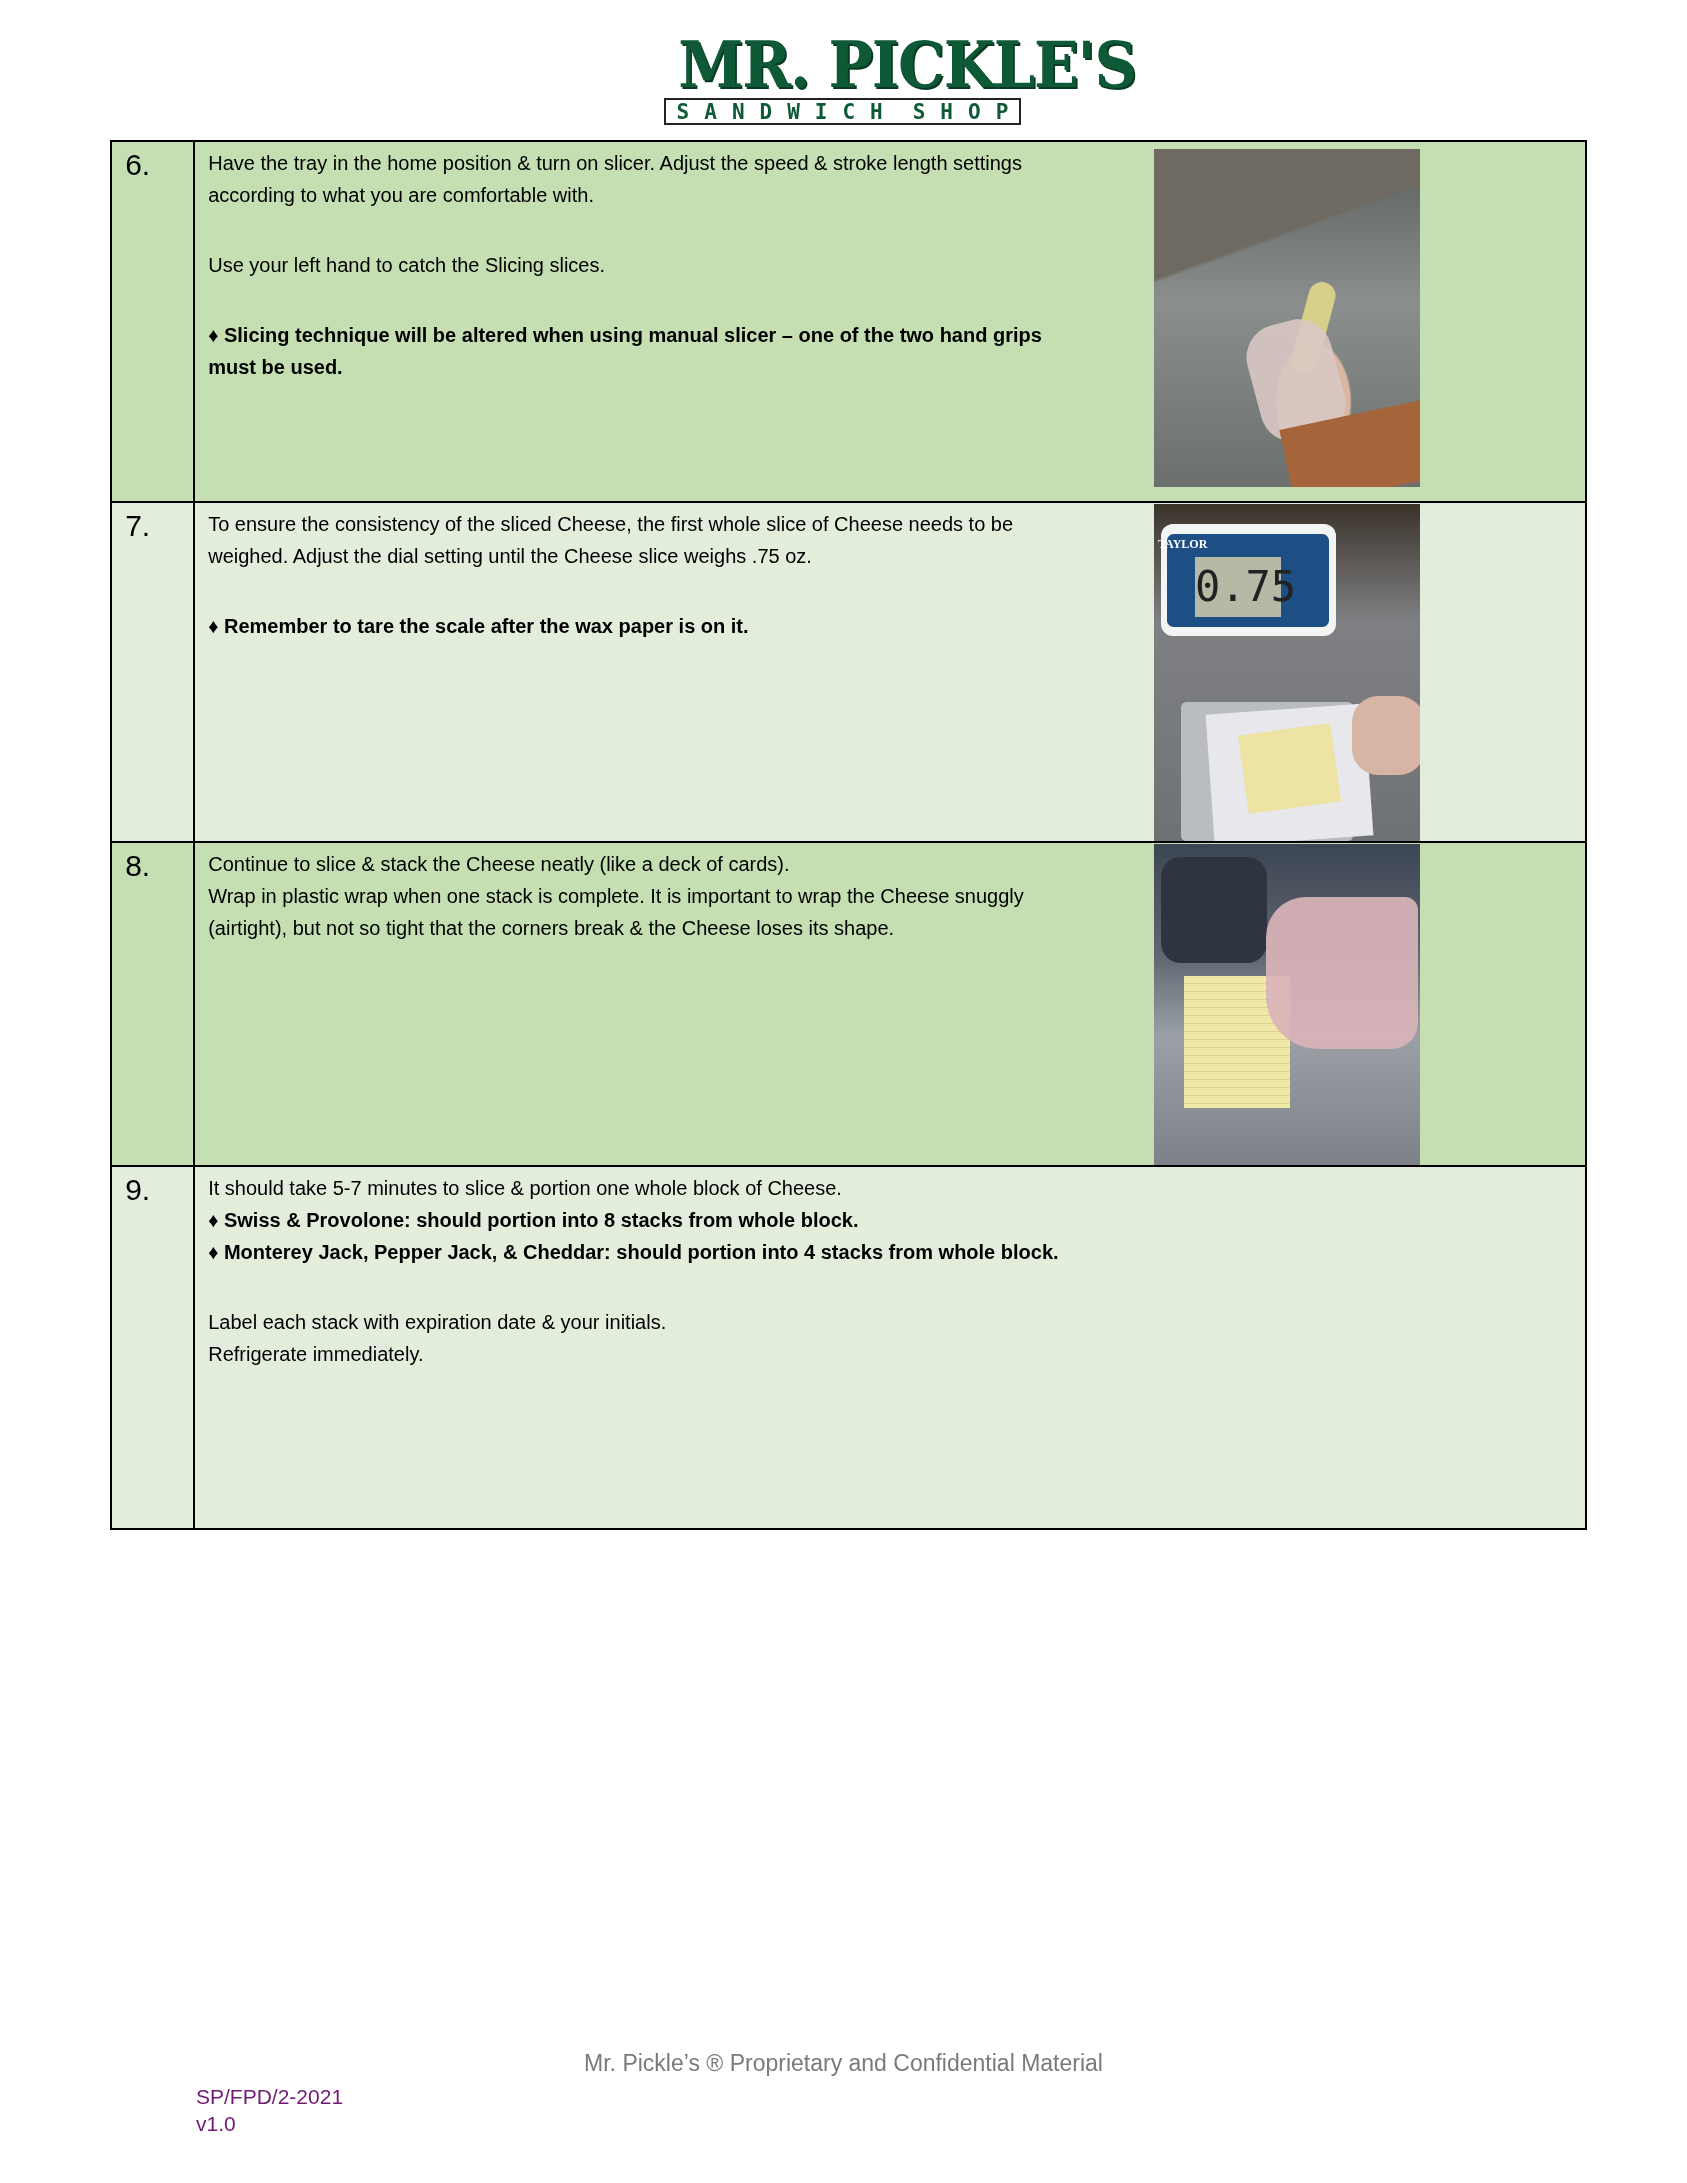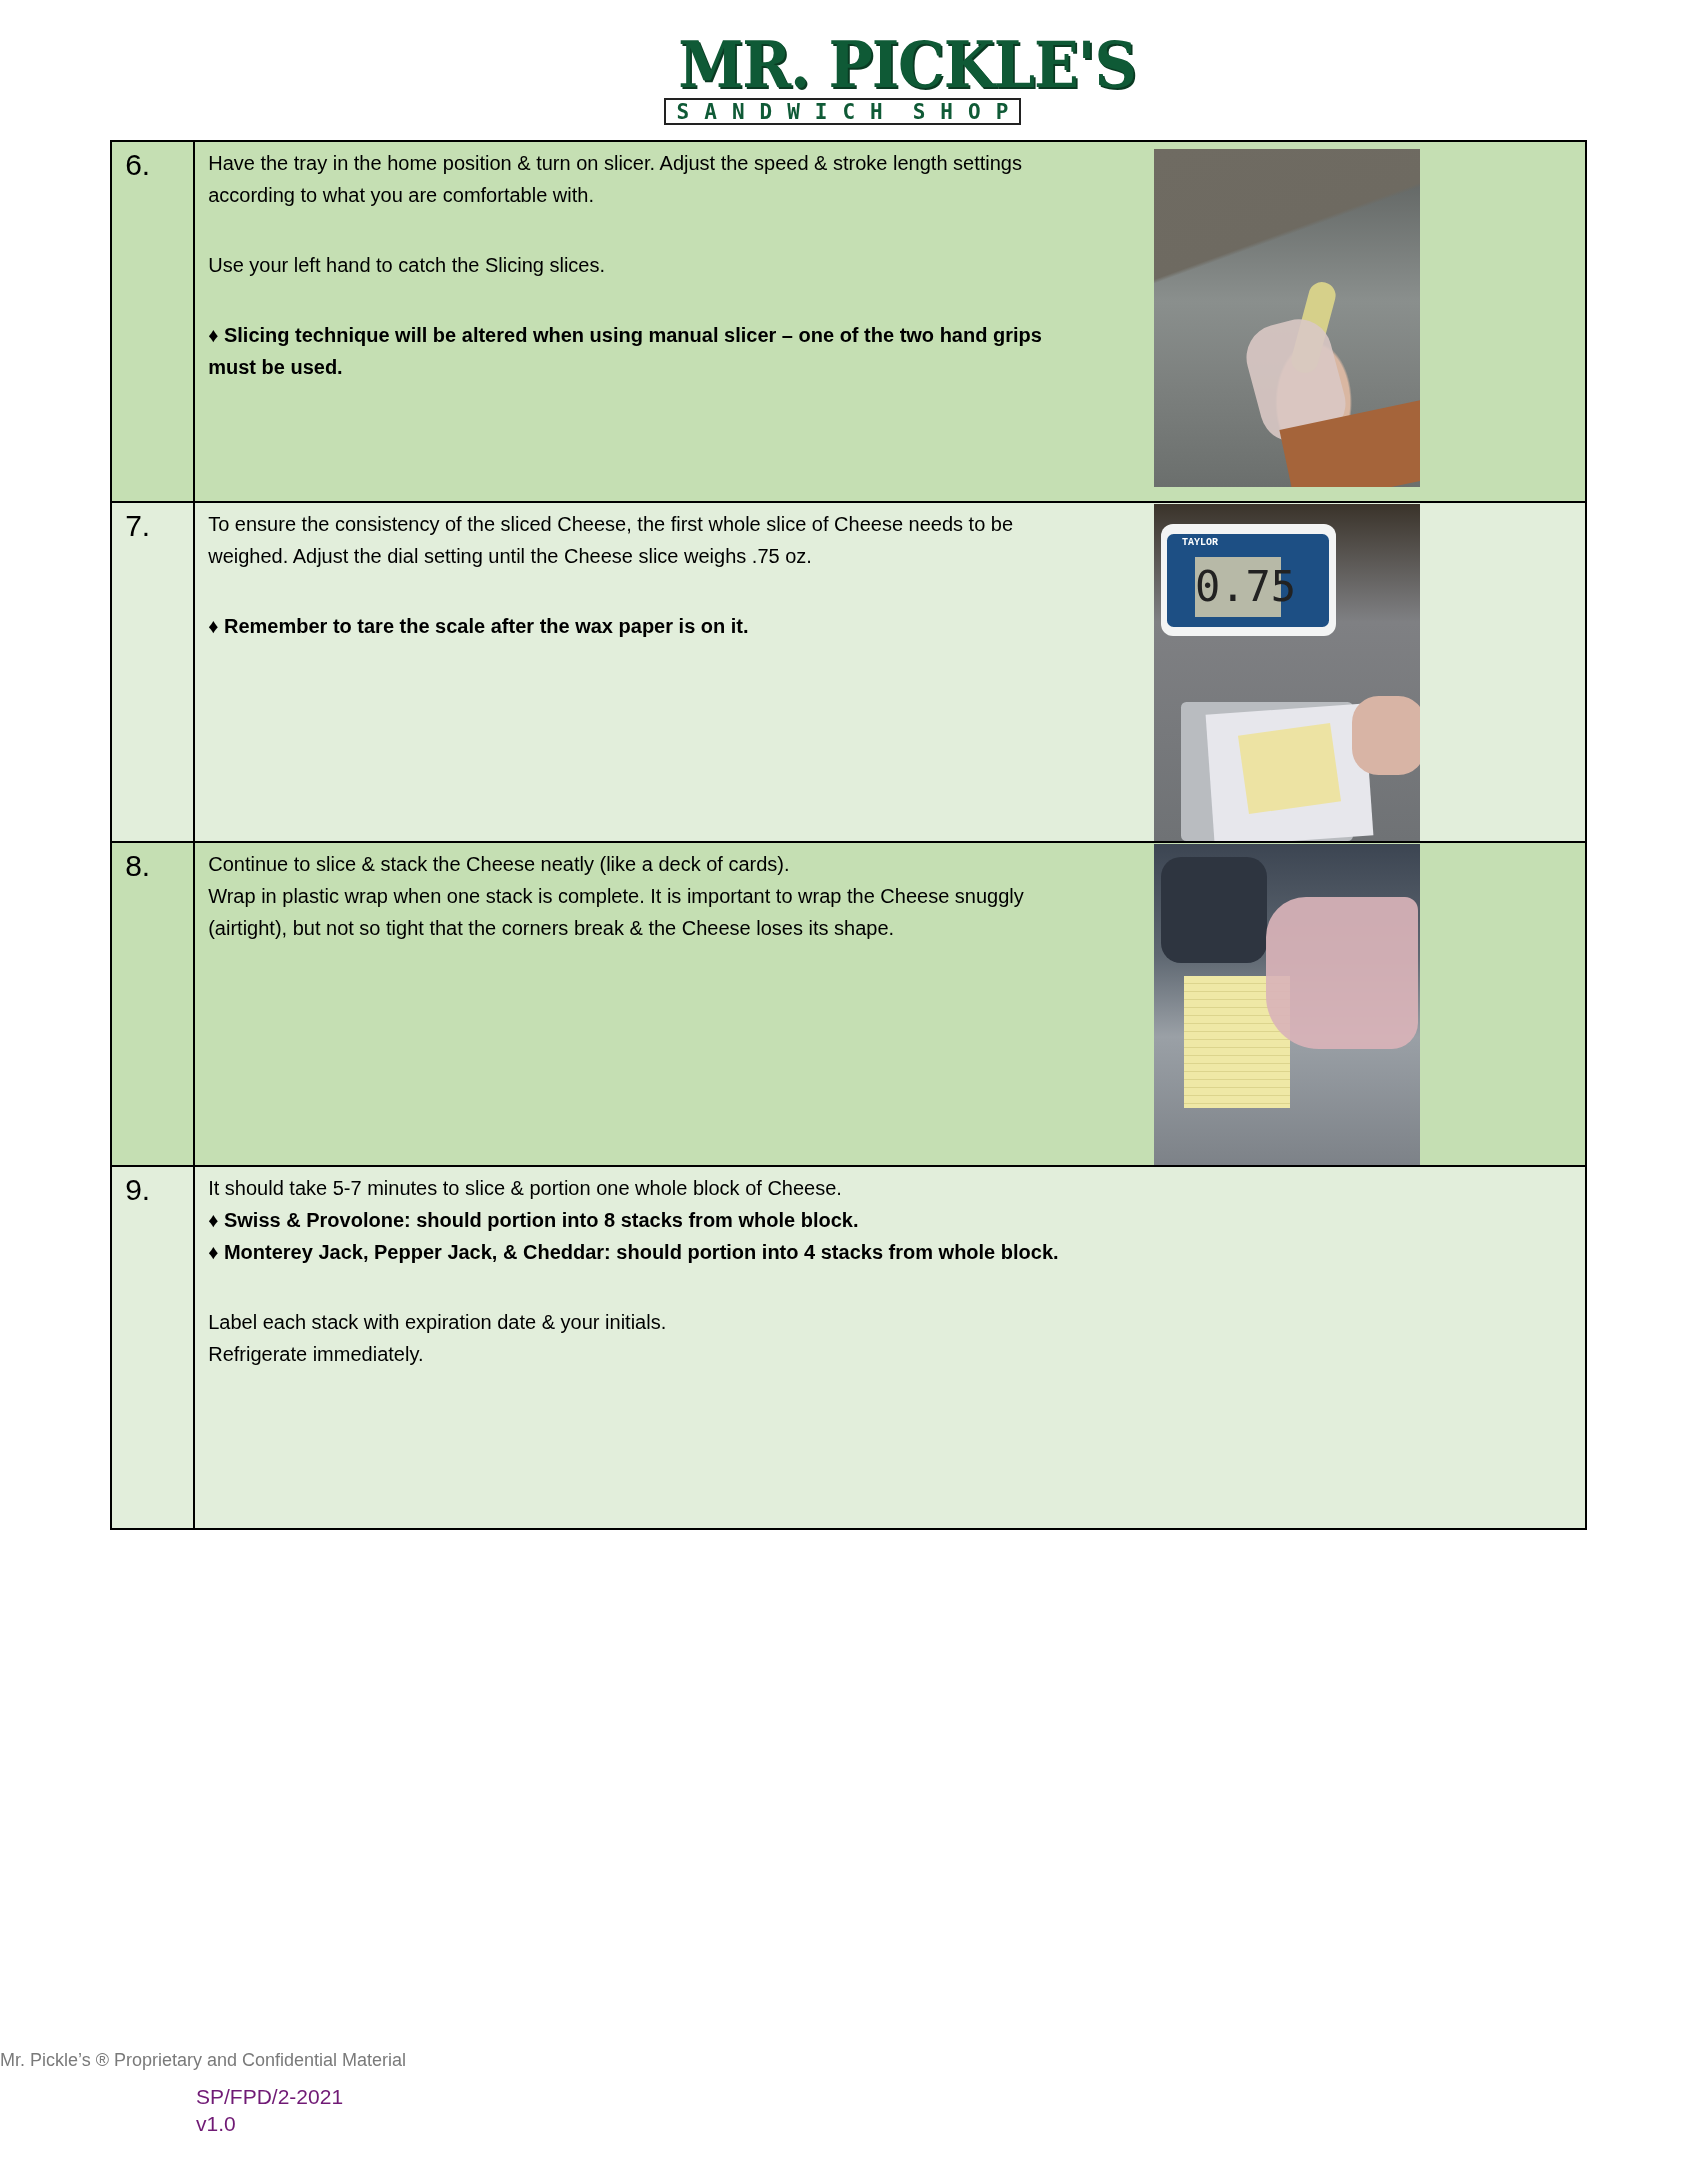--- a/index.html
+++ b/index.html
@@ -30,32 +30,32 @@
       radial-gradient(ellipse at 60% 75%, #d9b7a2 0 16%, transparent 17%),
       linear-gradient(180deg, #5a5e5c 0%, #8a8f8d 45%, #7c807e 70%, #6b6f6d 100%); }
   .ph1 .arm { position:absolute; left:132px; top:265px; width:146px; height:79px; background:#a5643a; transform:rotate(-12deg); }
   .ph1 .glove { position:absolute; left:99px; top:172px; width:86px; height:119px; background:#d9c8c4; border-radius:33px; transform:rotate(-15deg); opacity:.9; }
   .ph1 .slice { position:absolute; left:146px; top:132px; width:26.5px; height:93px; background:#d6d08a; border-radius:13.2px; transform:rotate(15deg); }
 
   .ph2 { top:1.3px; height:337px; background:linear-gradient(180deg,#3a332a 0%, #7f8083 35%, #6f7275 100%); }
   .ph2 .display { position:absolute; left:6.6px; top:20px; width:175px; height:112px; background:#f3f4f4; border-radius:12px; }
   .ph2 .panel { position:absolute; left:13.2px; top:30px; width:162px; height:93px; background:#1d4f84; border-radius:6.6px; }
   .ph2 .lcd { position:absolute; left:41px; top:53px; width:86px; height:60px; background:#b7b9a7; font-family:"DejaVu Sans Mono", monospace; font-size:42px; line-height:60px; text-align:right; color:#222; }
-  .ph2 .brand { position:absolute; left:28px; top:33px; color:#fff; font-family:Liberation Mono, monospace; font-size:10px; font-weight:bold; }
+  .ph2 .brand { position:absolute; left:4px; top:33px; color:#fff; font-family:Liberation Serif, serif; font-size:12px; font-weight:bold; }
   .ph2 .pad { position:absolute; left:26.5px; top:198px; width:172px; height:139px; background:#b9bcc0; border-radius:5.3px; }
   .ph2 .paper { position:absolute; left:56px; top:205px; width:159px; height:132px; background:#e7e7ec; transform:rotate(-4deg); }
   .ph2 .cheese { position:absolute; left:89px; top:225px; width:93px; height:79px; background:#ede3a3; transform:rotate(-8deg); }
   .ph2 .finger { position:absolute; left:198px; top:192px; width:73px; height:79px; background:#d8b4a5; border-radius:26.5px; }
 
   .ph3 { top:1.3px; height:321px; background:linear-gradient(180deg,#3c4552 0%, #5f6872 35%, #9aa0a6 60%, #7d8288 100%); }
   .ph3 .stack { position:absolute; left:30px; top:132px; width:106px; height:132px; background:repeating-linear-gradient(180deg,#efe8a6 0 6.6px,#dcd48d 6.6px 8px); }
   .ph3 .glove { position:absolute; left:112px; top:53px; width:152px; height:152px; background:#d9b3b8; border-radius:40px 13.2px 26.5px 53px; opacity:.92; }
   .ph3 .handle { position:absolute; left:6.6px; top:13.2px; width:106px; height:106px; background:#2e3540; border-radius:20px; }
 
-  .footer-center { position:absolute; left:0; width:1687px; top:2050px; font-size:18px; color:#7a7a7a; }
+  .footer-center { position:absolute; left:0; width:1687px; top:2050px; text-align:center; font-size:23px; color:#7a7a7a; }
   .footer-left { position:absolute; left:196px; top:2084px; font-size:21px; line-height:26.5px; color:#701a75; }
 </style>
 </head>
 <body>
 
 <div class="logo">
   <div class="logo-title">MR. PICKLE'S</div>
   <div class="logo-box">
     <span>S</span>
     <span>A</span>

